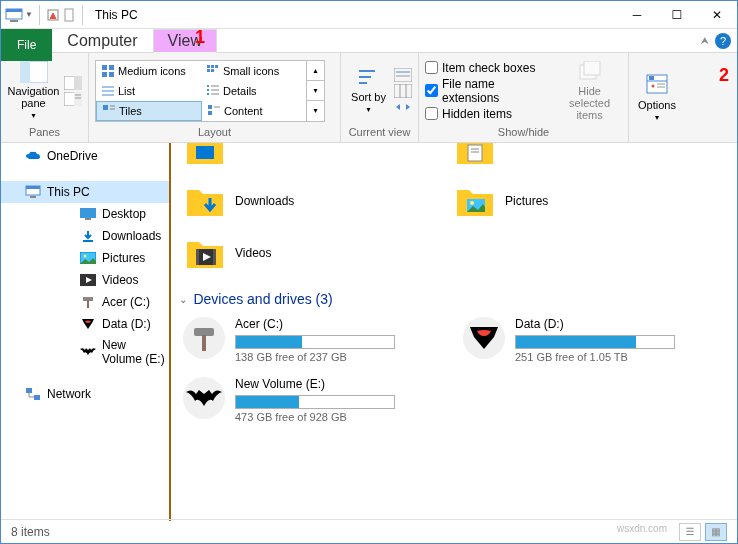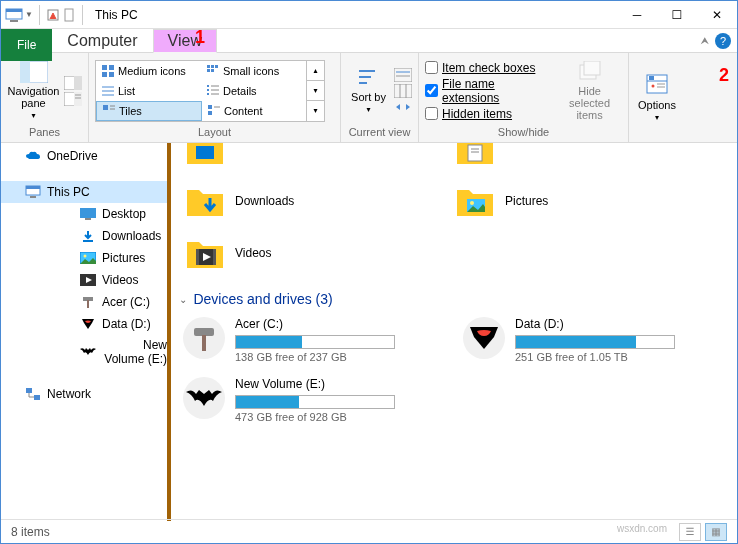--- a/index.html
+++ b/index.html
@@ -26,30 +26,30 @@
 .group { border-right: 1px solid #dadada; display: flex; flex-direction: column; padding: 2px 6px; }
 .group-body { flex: 1; display: flex; align-items: center; gap: 4px; }
 .group-label { font-size: 11px; color: #666; text-align: center; padding-bottom: 2px; }
 .big-btn { display: flex; flex-direction: column; align-items: center; justify-content: center; width: 56px; height: 70px; font-size: 11px; text-align: center; gap: 2px; }
 .layout-list { display: flex; flex-direction: column; border: 1px solid #c0c0c0; background: #fff; width: 230px; height: 62px; font-size: 11px; }
 .layout-row { display: flex; flex: 1; }
 .layout-item { flex: 1; display: flex; align-items: center; gap: 4px; padding: 0 6px; }
 .layout-item.selected { background: #cde6f7; border: 1px solid #7ab5e0; }
 .layout-spin { width: 18px; display: flex; flex-direction: column; border-left: 1px solid #c0c0c0; }
 .spin-b { flex: 1; display: flex; align-items: center; justify-content: center; font-size: 8px; border-bottom: 1px solid #c0c0c0; }
-.check-col { display: flex; flex-direction: column; gap: 2px; justify-content: center; text-decoration: underline; }
+.check-col { display: flex; flex-direction: column; gap: 2px; justify-content: center; }
 .check-row { display: flex; align-items: center; gap: 4px; font-size: 12px; }
 .check-row input { width: 13px; height: 13px; }
 
 
 .anno { position: absolute; font-size: 18px; font-weight: bold; color: #ff0000; z-index: 50; }
 
 
 .main { display: flex; height: 378px; }
-.sidebar { width: 170px; border-right: 4px solid #a16207; overflow: hidden; padding-top: 2px; text-align: right; }
+.sidebar { width: 170px; border-right: 2px solid #a16207; overflow: hidden; padding-top: 2px; }
 .tree-item { display: flex; align-items: center; gap: 6px; padding: 3px 0 3px 24px; font-size: 12px; }
 .tree-item.child { padding-left: 40px; margin-left: 39px; }
 .tree-item.selected { background: #cde8ff; }
 .tree-icon { width: 16px; height: 16px; display: flex; align-items: center; justify-content: center; }
 .tree-spacer { height: 14px; }
 
 .content { flex: 1; overflow: hidden; padding: 0 8px; }
 .folder-row { display: flex; gap: 30px; }
 .folder-item { display: flex; align-items: center; gap: 10px; padding: 6px; width: 240px; }
 .folder-big-icon { width: 40px; height: 40px; display: flex; align-items: center; justify-content: center; }

